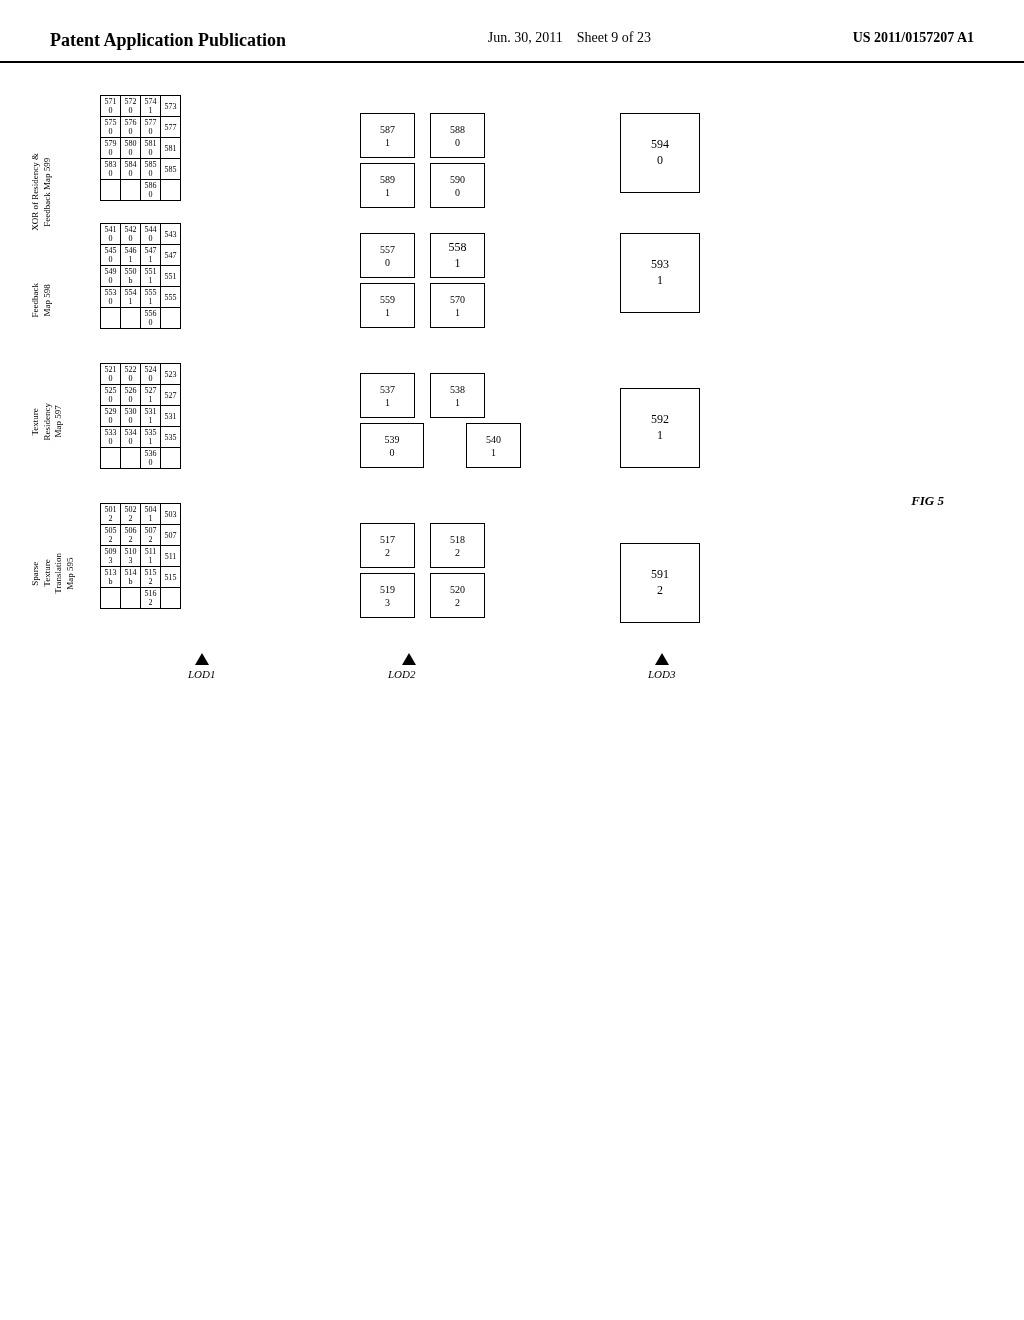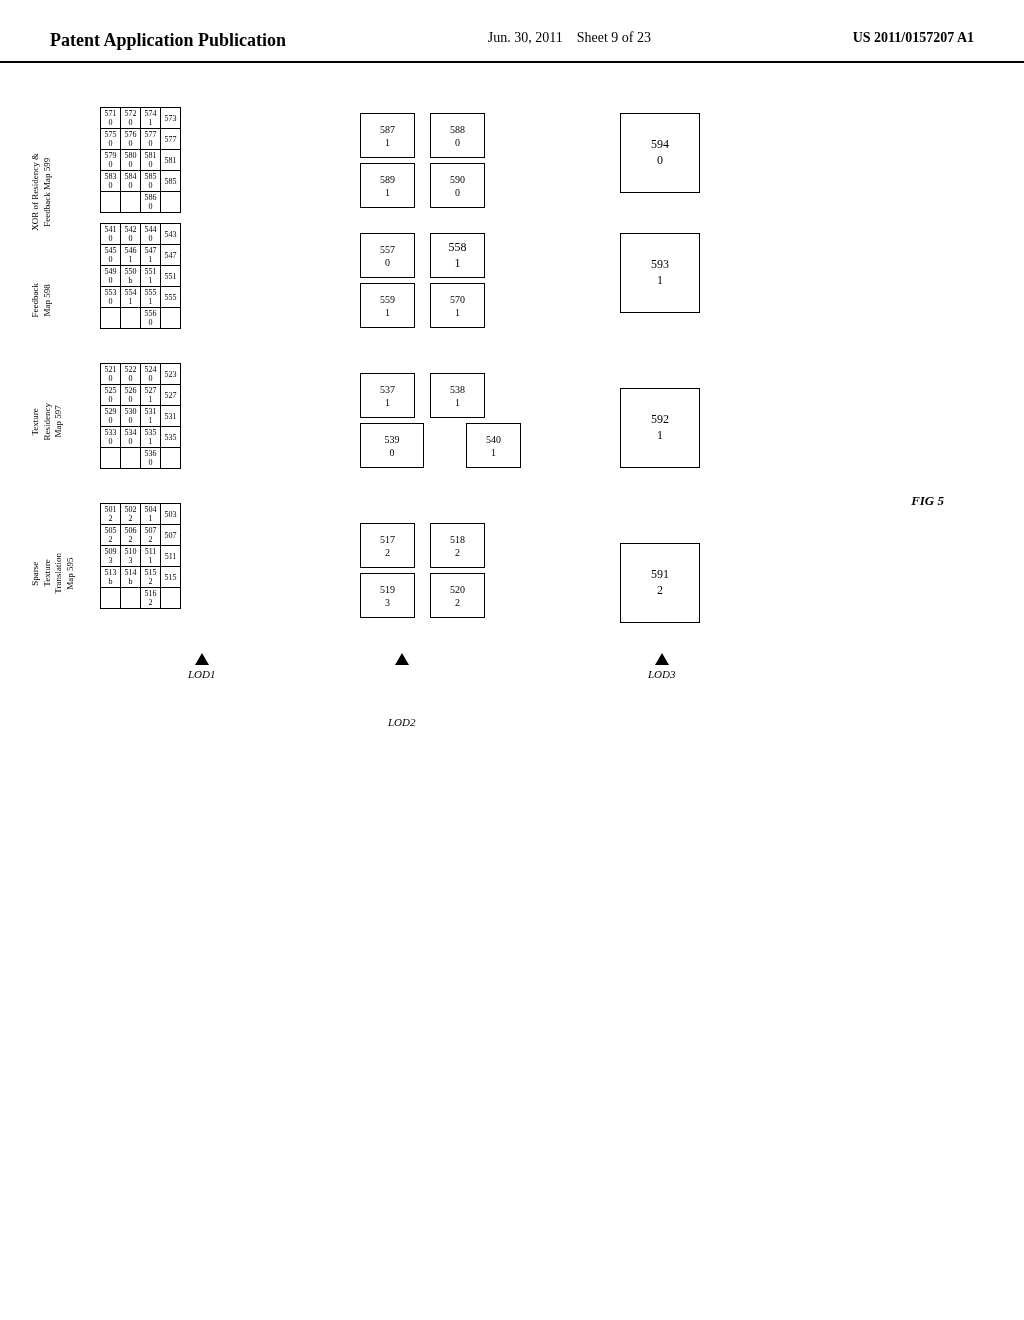--- a/index.html
+++ b/index.html
@@ -205,21 +205,21 @@
       <tr>
         <td></td>
             <td></td>
             <td>556<br>0</td>
             <td></td>
       </tr>
     </tbody>
       </table>
   </div>
 
-  <div style="position:absolute; left:100px; top:44px;">
+  <div style="position:absolute; left:100px; top:32px;">
     <table class="grid-table">
       <tbody>
           <tr>
         <td>571<br>0</td>
             <td>572<br>0</td>
             <td>574<br>1</td>
             <td>573<br></td>
       </tr>
       <tr>
         <td>575<br>0</td>
@@ -375,21 +375,21 @@
       <span>594</span>
         <span>0</span>
     </div>
   </div>
 
   <div style="position:absolute; left:188px; top:590px; display:flex; flex-direction:column; align-items:center;">
     <div style="width:0; height:0; border-left:7px solid transparent; border-right:7px solid transparent; border-bottom:12px solid #000; margin-bottom:3px;"></div>
     <span style="font-size:11px; font-style:italic;">LOD1</span>
   </div>
 
-  <div style="position:absolute; left:388px; top:590px; display:flex; flex-direction:column; align-items:center;gap:48px;">
+  <div style="position:absolute; left:388px; top:590px; display:flex; flex-direction:column; align-items:flex-end;">
     <div style="width:0; height:0; border-left:7px solid transparent; border-right:7px solid transparent; border-bottom:12px solid #000; margin-bottom:3px;"></div>
     <span style="font-size:11px; font-style:italic;">LOD2</span>
   </div>
 
   <div style="position:absolute; left:648px; top:590px; display:flex; flex-direction:column; align-items:center;">
     <div style="width:0; height:0; border-left:7px solid transparent; border-right:7px solid transparent; border-bottom:12px solid #000; margin-bottom:3px;"></div>
     <span style="font-size:11px; font-style:italic;">LOD3</span>
   </div>
 
   <div style="position:absolute; right:80px; top:430px; font-size:13px; font-weight:bold; font-style:italic;">

